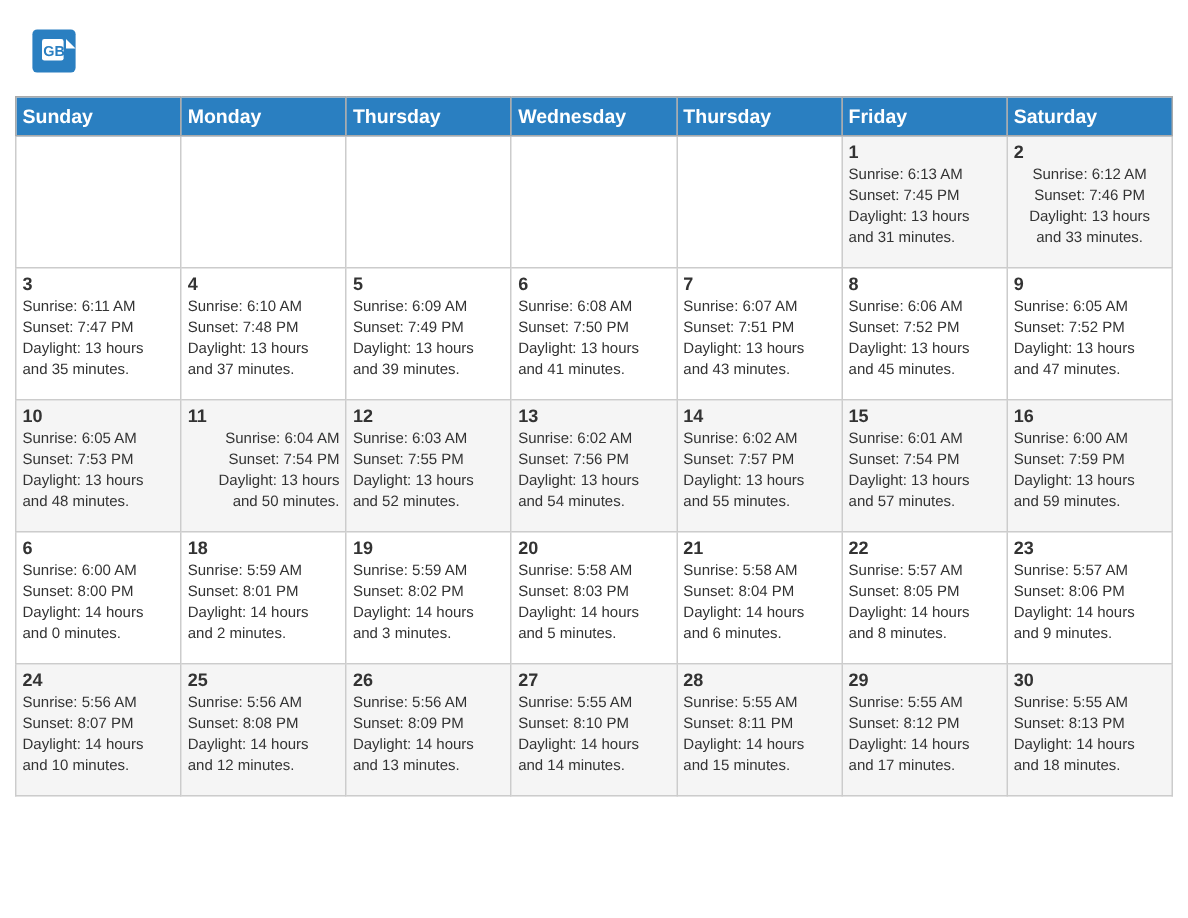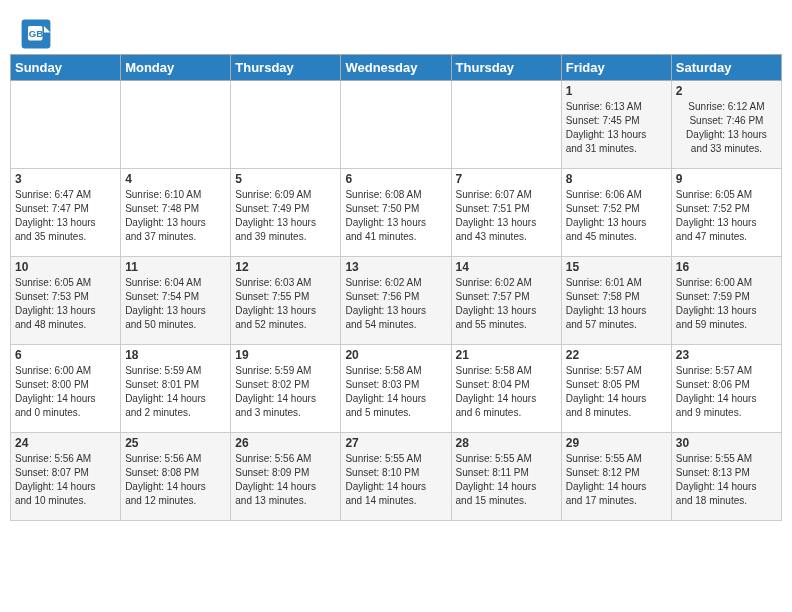--- a/index.html
+++ b/index.html
@@ -45,21 +45,21 @@
       line-height: 1.1;
     }
     .location {
       font-size: 15px;
       color: #555;
       margin-top: 2px;
     }
     .calendar {
       width: 100%;
       border-collapse: collapse;
-      margin-top: 0;
+      margin-top: 10px;
     }
     .calendar th {
       background: #2a7fc1;
       color: #fff;
       font-size: 13px;
       font-weight: bold;
       padding: 5px 4px;
       border: 1px solid #aaa;
       text-align: left;
     }
@@ -145,21 +145,21 @@
           <span class="day-num">2</span>
           <div class="day-info" style="white-space: pre-line; text-align: center;">Sunrise: 6:12 AM
 Sunset: 7:46 PM
 Daylight: 13 hours
 and 33 minutes.</div>
         </td>
       </tr>
       <tr>
         <td>
           <span class="day-num">3</span>
-          <div class="day-info" style="white-space: pre-line;">Sunrise: 6:47 AM
+          <div class="day-info" style="white-space: pre-line;">Sunrise: 6:11 AM
 Sunset: 7:47 PM
 Daylight: 13 hours
 and 35 minutes.</div>
         </td>
         <td>
           <span class="day-num">4</span>
           <div class="day-info" style="white-space: pre-line;">Sunrise: 6:10 AM
 Sunset: 7:48 PM
 Daylight: 13 hours
 and 37 minutes.</div>
@@ -203,21 +203,21 @@
       <tr>
         <td>
           <span class="day-num">10</span>
           <div class="day-info" style="white-space: pre-line;">Sunrise: 6:05 AM
 Sunset: 7:53 PM
 Daylight: 13 hours
 and 48 minutes.</div>
         </td>
         <td>
           <span class="day-num">11</span>
-          <div class="day-info" style="white-space: pre-line;">Sunrise: 6:04 AM
+          <div class="day-info" style="white-space: pre-line; text-align: right;">Sunrise: 6:04 AM
 Sunset: 7:54 PM
 Daylight: 13 hours
 and 50 minutes.</div>
         </td>
         <td>
           <span class="day-num">12</span>
           <div class="day-info" style="white-space: pre-line;">Sunrise: 6:03 AM
 Sunset: 7:55 PM
 Daylight: 13 hours
 and 52 minutes.</div>
@@ -232,21 +232,21 @@
         <td>
           <span class="day-num">14</span>
           <div class="day-info" style="white-space: pre-line;">Sunrise: 6:02 AM
 Sunset: 7:57 PM
 Daylight: 13 hours
 and 55 minutes.</div>
         </td>
         <td>
           <span class="day-num">15</span>
           <div class="day-info" style="white-space: pre-line;">Sunrise: 6:01 AM
-Sunset: 7:58 PM
+Sunset: 7:54 PM
 Daylight: 13 hours
 and 57 minutes.</div>
         </td>
         <td>
           <span class="day-num">16</span>
           <div class="day-info" style="white-space: pre-line;">Sunrise: 6:00 AM
 Sunset: 7:59 PM
 Daylight: 13 hours
 and 59 minutes.</div>
         </td>

